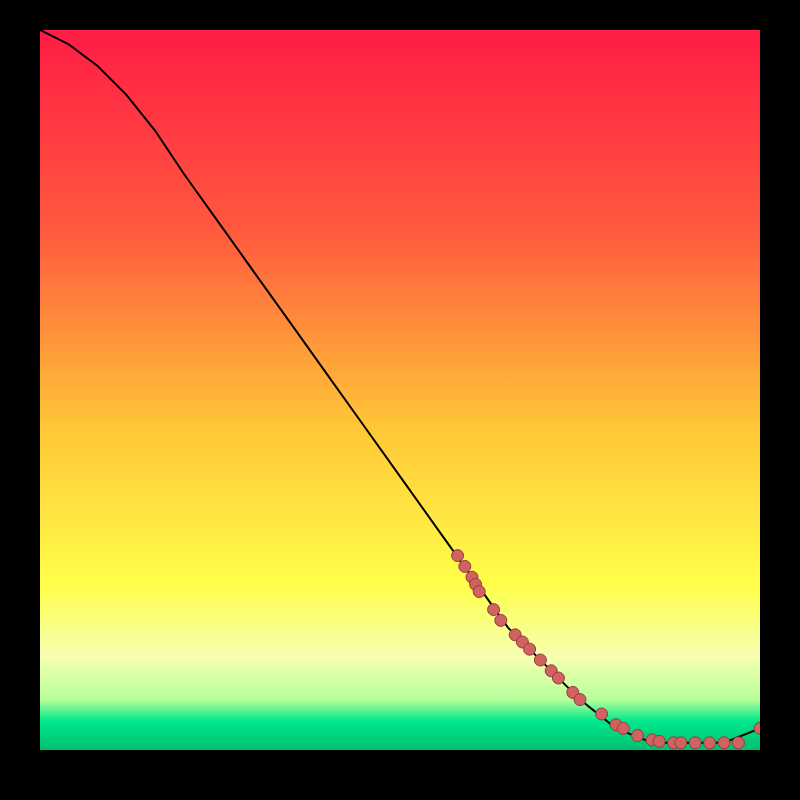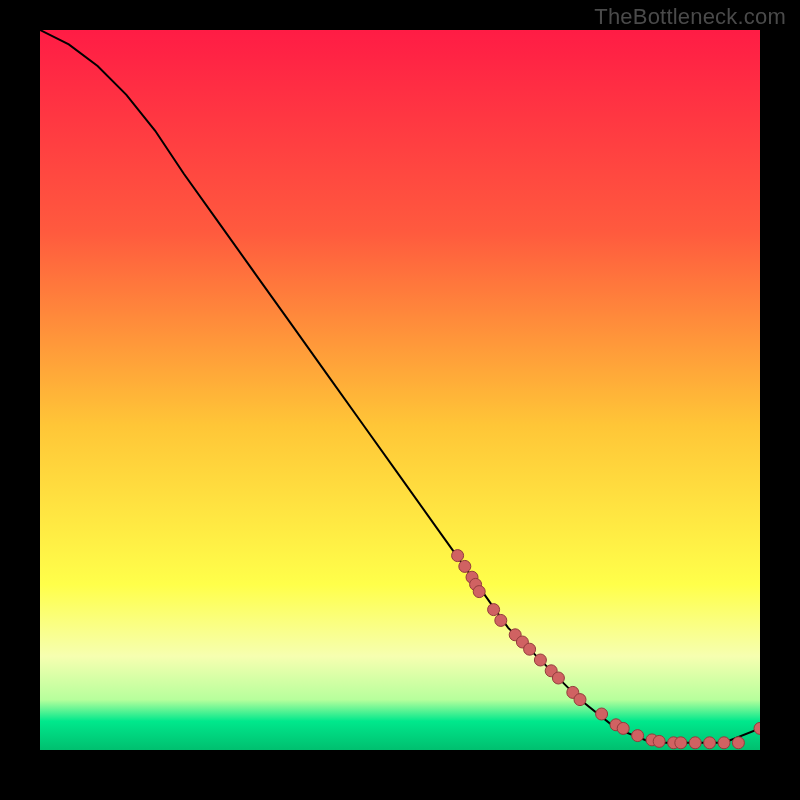--- a/index.html
+++ b/index.html
@@ -6,21 +6,20 @@
   .wrap{position:relative;width:800px;height:800px}
   .watermark{position:absolute;top:4px;right:14px;color:#4a4a4a;font-size:22px;letter-spacing:.2px;user-select:none}
   .plot{position:absolute;left:40px;top:30px;width:720px;height:720px}
   .grad{position:absolute;left:0;top:0;width:720px;height:720px}
   svg{position:absolute;left:0;top:0}
 </style>
 </head>
 <body>
 
 <div class="wrap">
-  <div class="watermark">TheBottleneck.com</div>
   <div class="plot">
     <div class="grad" id="gradbg" style="background: linear-gradient(rgb(255, 28, 69) 0%, rgb(255, 90, 62) 28%, rgb(255, 198, 55) 55%, rgb(255, 255, 74) 77%, rgb(246, 255, 176) 87%, rgb(183, 255, 156) 93%, rgb(0, 232, 140) 96%, rgb(0, 191, 111) 100%);"></div>
     <svg id="chartsvg" width="720" height="720" viewBox="0 0 720 720">
         <path d="M0.0 0.0 L28.8 14.4 L57.6 36.0 L86.4 64.8 L115.2 100.8 L144.0 144.0 L180.0 194.4 L216.0 244.8 L252.0 295.2 L288.0 345.6 L324.0 396.0 L360.0 446.4 L396.0 496.8 L432.0 547.2 L468.0 597.6 L504.0 633.6 L540.0 669.6 L576.0 698.4 L612.0 712.8 L648.0 712.8 L684.0 712.8 L720.0 698.4 " fill="none" stroke="#000000" stroke-width="2"></path>
         <circle cx="417.6" cy="525.6" r="6" fill="#d06262" stroke="#933c3c" stroke-width="1"></circle>
         <circle cx="424.8" cy="536.4" r="6" fill="#d06262" stroke="#933c3c" stroke-width="1"></circle>
         <circle cx="432.0" cy="547.2" r="6" fill="#d06262" stroke="#933c3c" stroke-width="1"></circle>
         <circle cx="435.6" cy="554.4" r="6" fill="#d06262" stroke="#933c3c" stroke-width="1"></circle>
         <circle cx="439.2" cy="561.6" r="6" fill="#d06262" stroke="#933c3c" stroke-width="1"></circle>
         <circle cx="453.6" cy="579.6" r="6" fill="#d06262" stroke="#933c3c" stroke-width="1"></circle>

